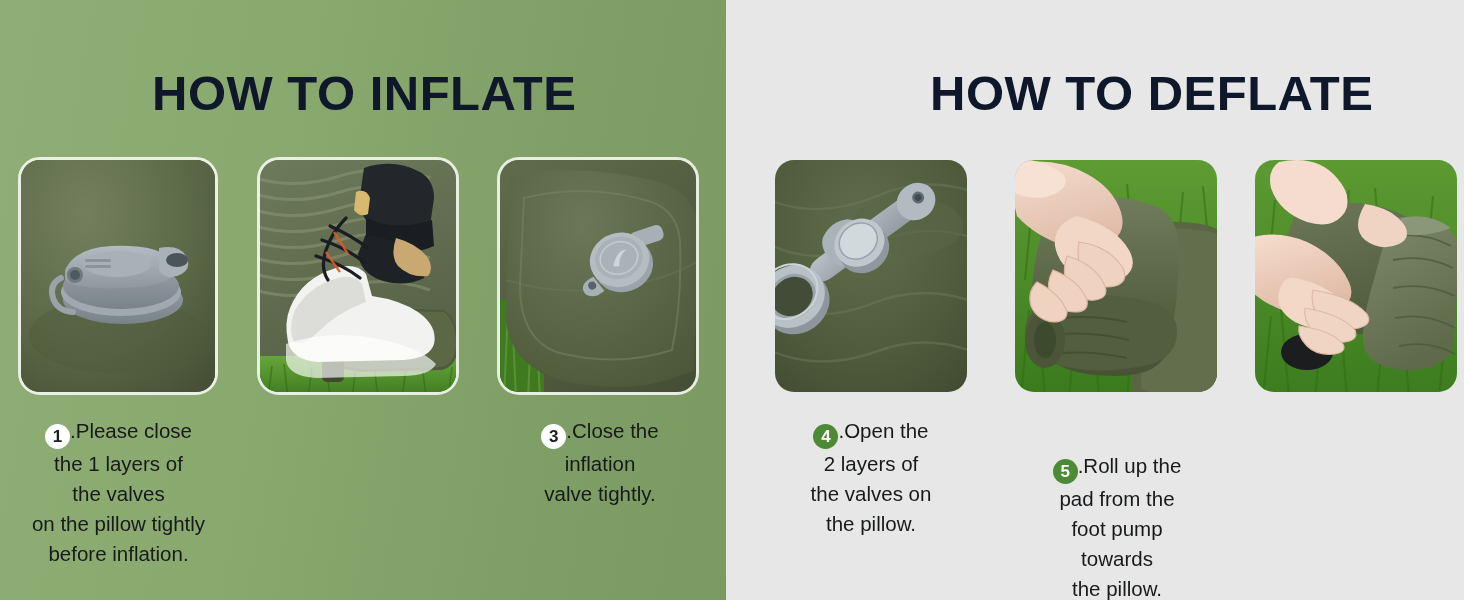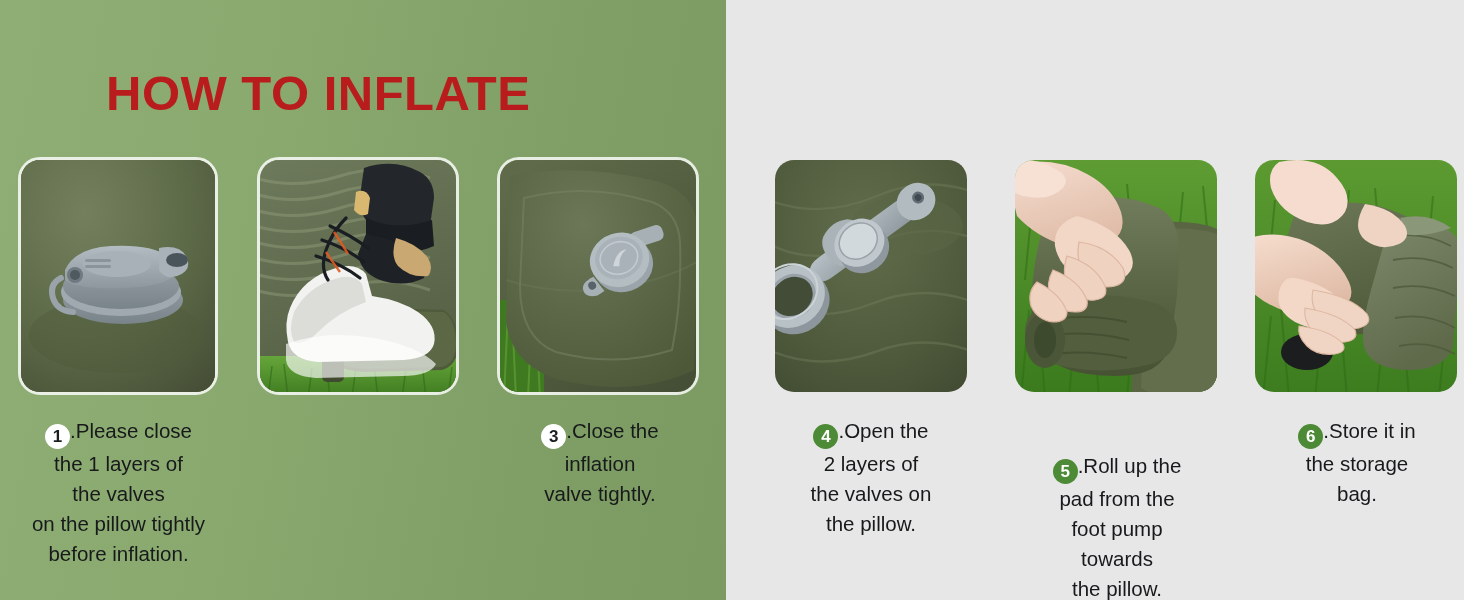--- a/index.html
+++ b/index.html
@@ -23,21 +23,21 @@
   .torn-edge{
     position:absolute;top:0;left:716px;width:48px;height:600px;
     overflow:hidden;
   }
   .torn-edge svg{display:block;}
 
   
   .heading{
     position:absolute;
     font-size:49px;font-weight:bold;letter-spacing:.5px;
-    color:#b91c1c;white-space:nowrap;
+    color:#0f172a;white-space:nowrap;margin-left:46px;
   }
   #h-inflate{left:106px;top:65px;}
   #h-deflate{left:884px;top:65px;}
 
   
   .photo{
     position:absolute;
     border-radius:22px;
     border:3px solid rgba(255,255,255,.82);
     overflow:hidden;
@@ -90,20 +90,21 @@
         L31,337 L27,329 L31,321 L27,313 L32,305 L28,297 L32,289 L28,281
         L33,273 L29,265 L33,257 L29,249 L34,241 L30,233 L34,225 L30,217
         L34,209 L29,201 L33,193 L29,185 L33,177 L28,169 L32,161 L28,153
         L32,145 L27,137 L31,129 L27,121 L31,113 L26,105 L30,97 L26,89
         L30,81 L25,73 L29,65 L25,57 L29,49 L24,41 L28,33 L24,25 L28,17
         L24,9 Z"></path>
     </svg>
   </div>
 
   <div id="h-inflate" class="heading">HOW TO INFLATE</div>
+  <div id="h-deflate" class="heading">HOW TO DEFLATE</div>
 
   <div class="photo" style="left:18px;top:157px;width:200px;height:238px;">
     <div class="inner fabric-olive">
       <svg width="200" height="238" viewBox="0 0 200 238" xmlns="http://www.w3.org/2000/svg">
         <defs>
           <radialGradient id="p1bg" cx="32%" cy="22%" r="95%">
             <stop offset="0" stop-color="#74805d"></stop>
               <stop offset="55%" stop-color="#5d6a48"></stop>
             <stop offset="100%" stop-color="#464f36"></stop>
           </radialGradient>
@@ -421,19 +422,14 @@
   </div>
 
   <div class="caption" style="left:1012px;top:416px;width:210px;margin-top:35px;">
     <span class="badge green">5</span><span style="white-space:pre-line;">.Roll up the
 pad from the
 foot pump
 towards
 the pillow.</span>
   </div>
 
-  <div class="caption" style="left:1254px;top:416px;width:206px;">
-    <span class="badge green">6</span><span style="white-space:pre-line;">.Store it in
-the storage
-bag.</span>
-  </div>
 
 </div>
 
 </body></html>

